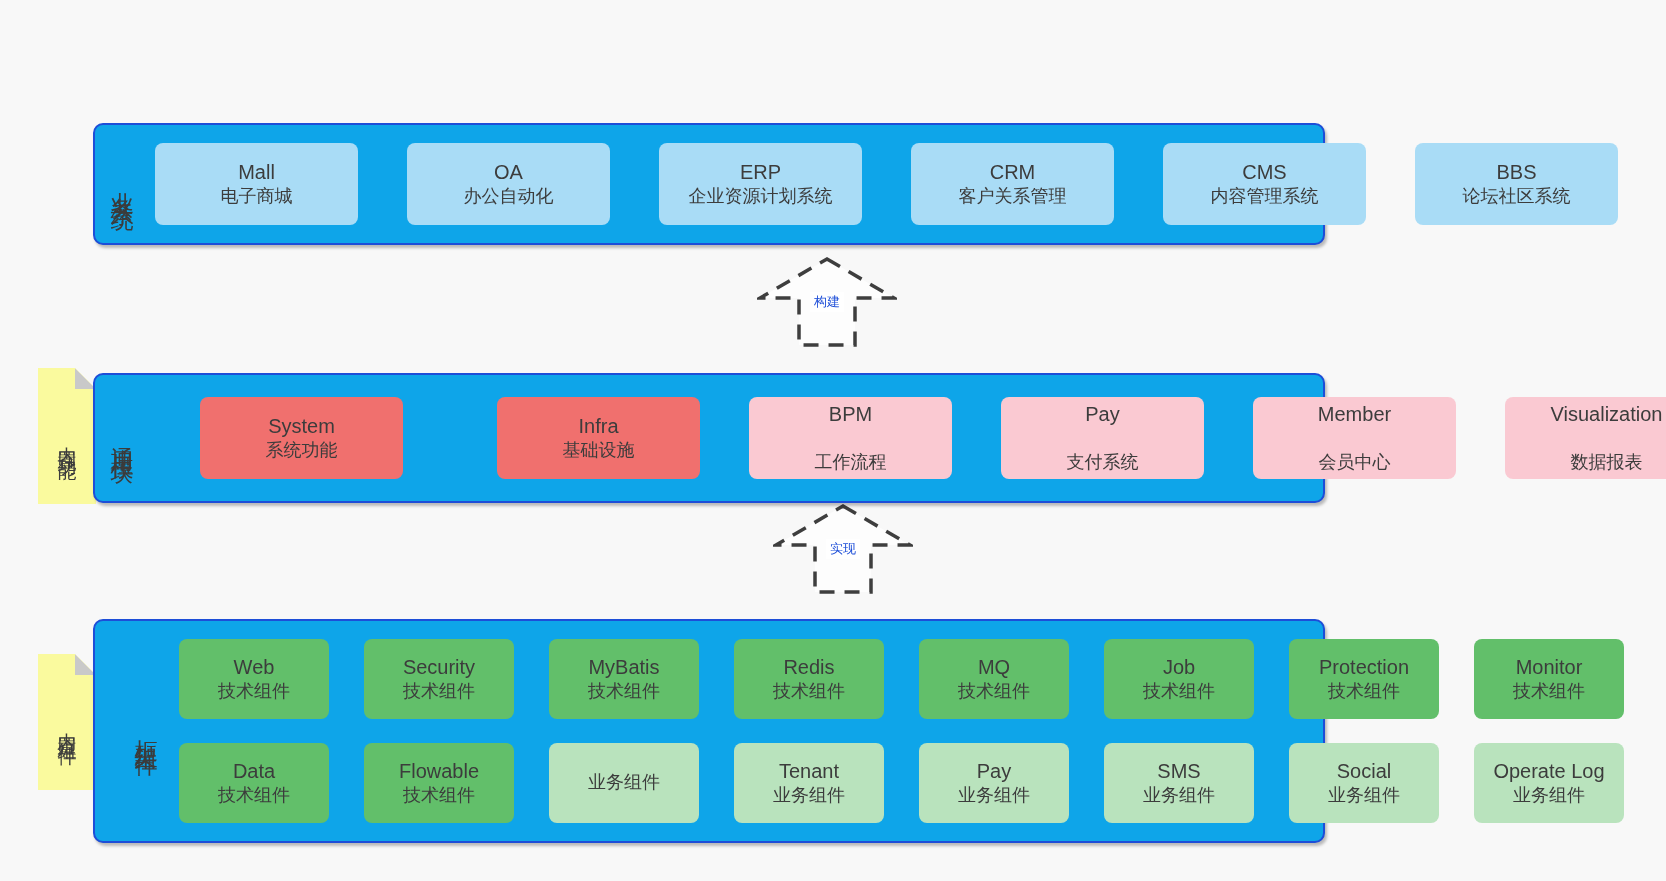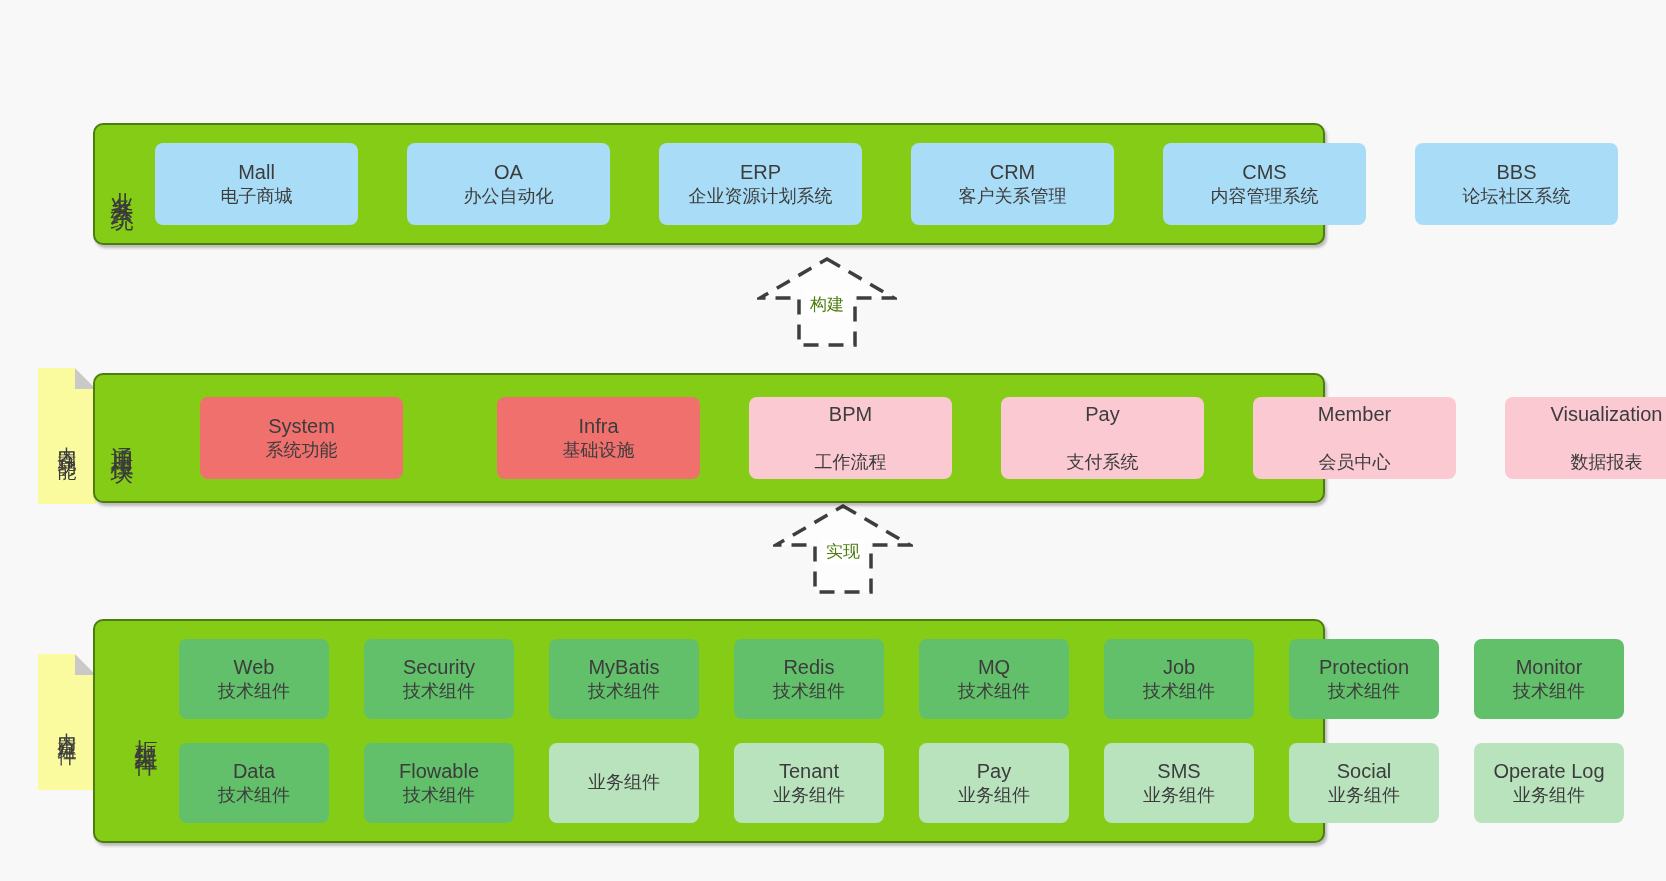--- a/index.html
+++ b/index.html
@@ -5,21 +5,21 @@
   html,body{margin:0;padding:0;background:#f8f8f8;}
   .canvas{
     position:relative;width:1666px;height:881px;overflow:hidden;
     background:#f8f8f8;
     font-family:"Liberation Sans","DejaVu Sans",sans-serif;
     color:#3c3c3c;
   }
   
   .panel{
     position:absolute;left:93px;width:1232px;
-    background:#84cc16;border:2px solid #4d7c0f;border-radius:10px;
+    background:#0ea5e9;border:2px solid #1d4ed8;border-radius:10px;
     box-shadow:2px 3px 3px rgba(0,0,0,0.25);
     display:flex;box-sizing:border-box;z-index:2;
   }
   .panel-business{top:123px;height:122px;}
   .panel-modules{top:373px;height:130px;}
   .panel-framework{top:619px;height:224px;padding-left:24px;}
   .panel-label{
     width:56px;flex:0 0 56px;display:flex;align-items:center;justify-content:center;
     writing-mode:vertical-rl;text-orientation:upright;
     font-size:23px;letter-spacing:5px;color:#3b3b3b;
@@ -63,21 +63,21 @@
     writing-mode:vertical-rl;text-orientation:upright;
     font-size:19px;letter-spacing:5px;color:#3b3b3b;padding-top:10px;
   }
   
   .arrow{position:absolute;width:140px;height:92px;z-index:0;}
   .arrow-1{left:757px;top:256px;}
   .arrow-2{left:773px;top:503px;}
   .arrow svg{display:block;}
   .arrow-label{
     position:absolute;left:50%;top:36px;transform:translateX(-50%);
-    background:#ffffff;padding:1px 4px;font-size:17px;color:#4d7c0f;
+    background:#ffffff;padding:1px 4px;font-size:13px;color:#1d4ed8;
     white-space:nowrap;
   }
 </style>
 </head>
 <body>
 
 <div class="canvas">
 
   <div class="sticky sticky-modules">
     <div class="sticky-fold"></div>

